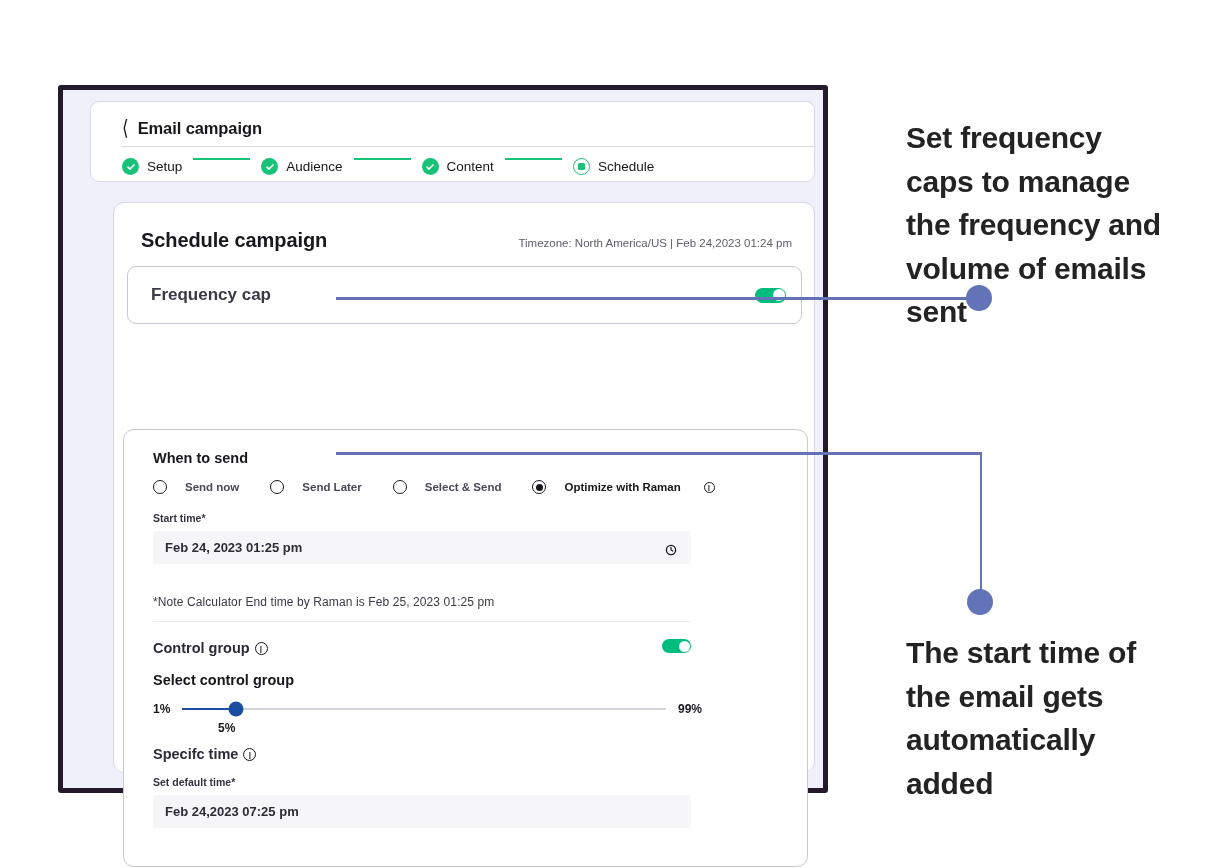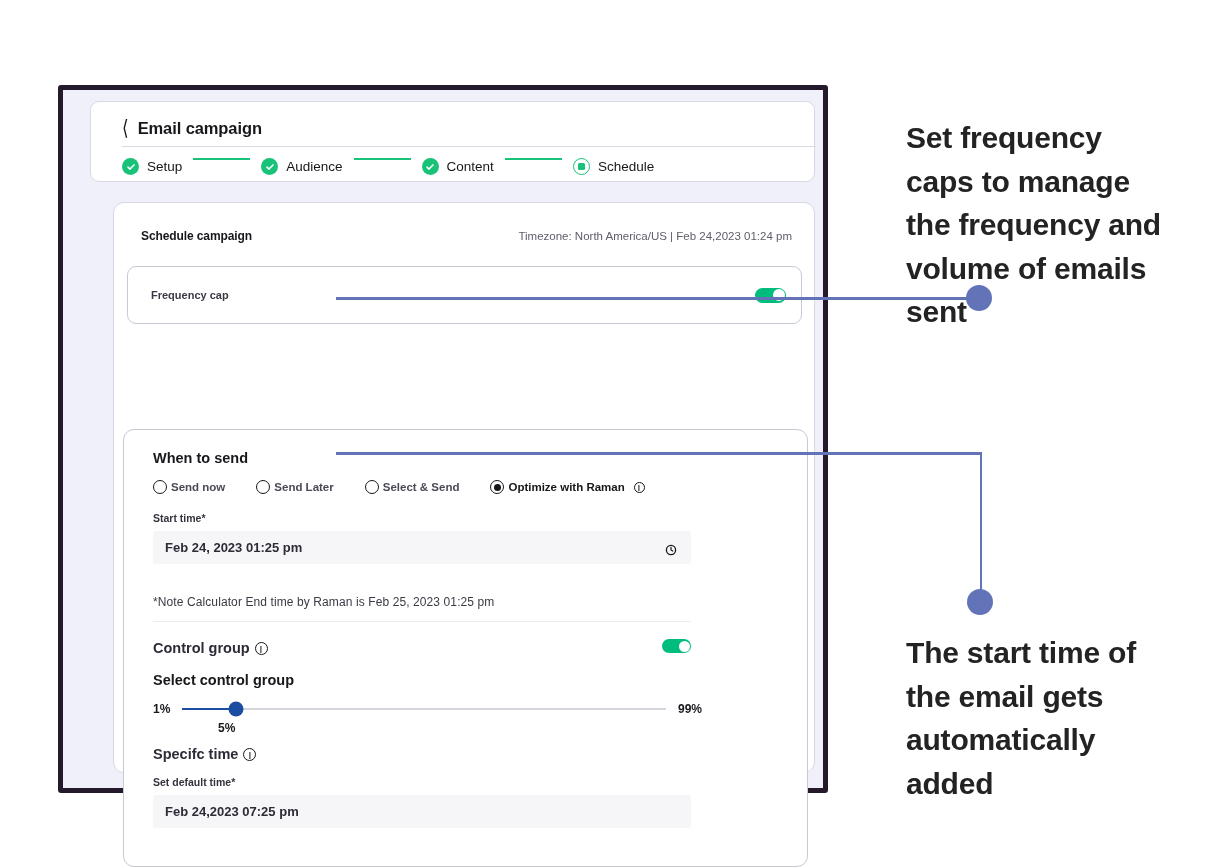--- a/index.html
+++ b/index.html
@@ -71,34 +71,34 @@
     position: absolute; left: 50px; top: 112px;
     width: 702px; height: 571px;
     background: #ffffff;
     border: 1px solid #d9d9e3;
     border-radius: 11px;
   }
   .sc-head {
     display: flex; align-items: baseline; justify-content: space-between;
     padding: 26px 22px 0 27px;
   }
-  .sc-title { font-size: 12px; font-weight: 700; color: #17171c; letter-spacing: -0.1px; }
+  .sc-title { font-size: 20px; font-weight: 700; color: #17171c; letter-spacing: -0.1px; }
   .sc-tz { font-size: 11.5px; color: #5d5d6b; }
 
   
   .freq-card {
     position: absolute; left: 13px; top: 63px;
     width: 675px; height: 58px;
     background: #ffffff;
     border: 1px solid #c9c9d4;
     border-radius: 9px;
     display: flex; align-items: center; justify-content: space-between;
     padding: 0 15px 0 23px;
   }
-  .freq-label { font-size: 11px; font-weight: 700; color: #3a3a46; }
+  .freq-label { font-size: 17px; font-weight: 700; color: #3a3a46; }
 
   
   .toggle {
     width: 31px; height: 15px; border-radius: 9px; background: #00bd7e;
     position: relative; flex: none;
   }
   .toggle i {
     position: absolute; right: 1.5px; top: 1.5px;
     width: 12px; height: 12px; border-radius: 50%; background: #ffffff;
   }
@@ -110,21 +110,21 @@
     position: absolute; left: 9px; top: 226px;
     width: 685px; height: 438px;
     background: #ffffff;
     border: 1px solid #c9c9d4;
     border-radius: 11px;
   }
   .wts-inner { padding: 20px 0 0 29px; }
   .wts-title { font-size: 14.5px; font-weight: 700; color: #17171c; }
 
   .radio-row { display: flex; align-items: center; margin-top: 14px; }
-  .radio-item { display: flex; align-items: center; gap: 4px; }
+  .radio-item { display: flex; align-items: center; gap: 18px; }
   .radio-item + .radio-item { margin-left: 31px; }
   .radio {
     width: 14px; height: 14px; border-radius: 50%;
     border: 1.5px solid #17171c; background: #fff;
     display: flex; align-items: center; justify-content: center; flex: none;
   }
   .radio.on i { display: block; width: 7px; height: 7px; border-radius: 50%; background: #17171c; }
   .radio-label { font-size: 11.5px; font-weight: 700; color: #4a4a57; }
   .radio-label.sel { color: #17171c; }
   .info-ico {

